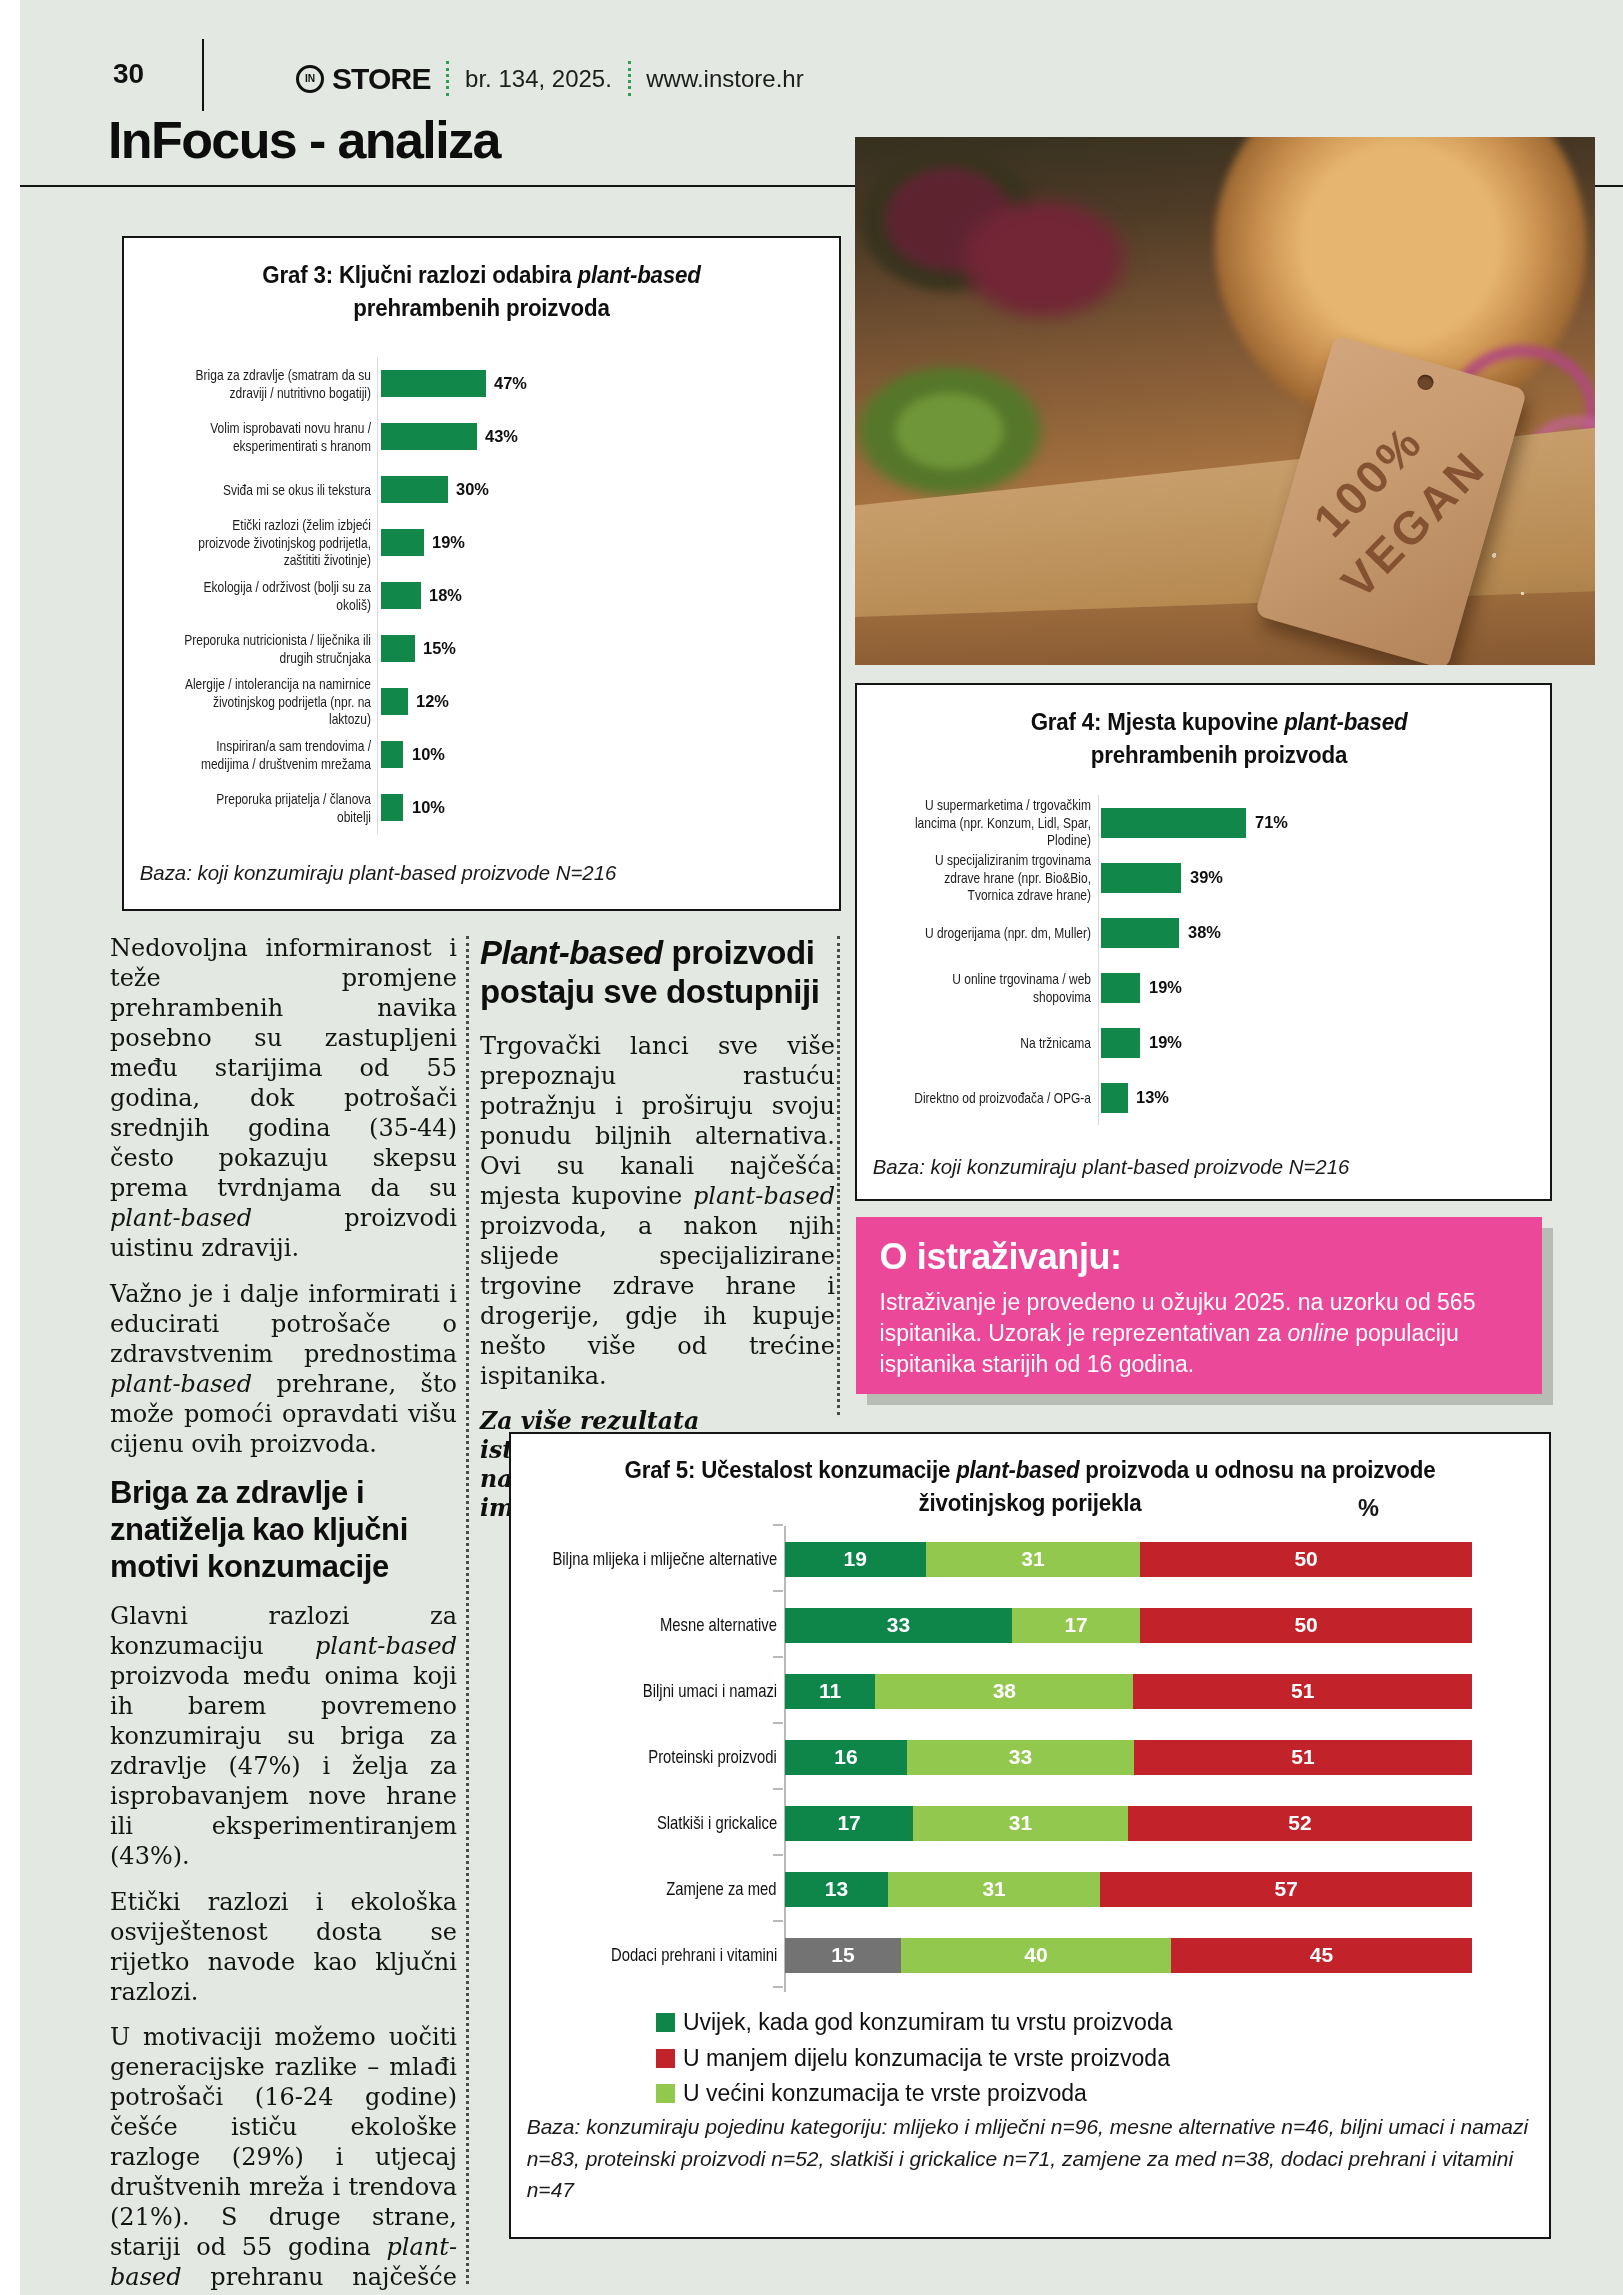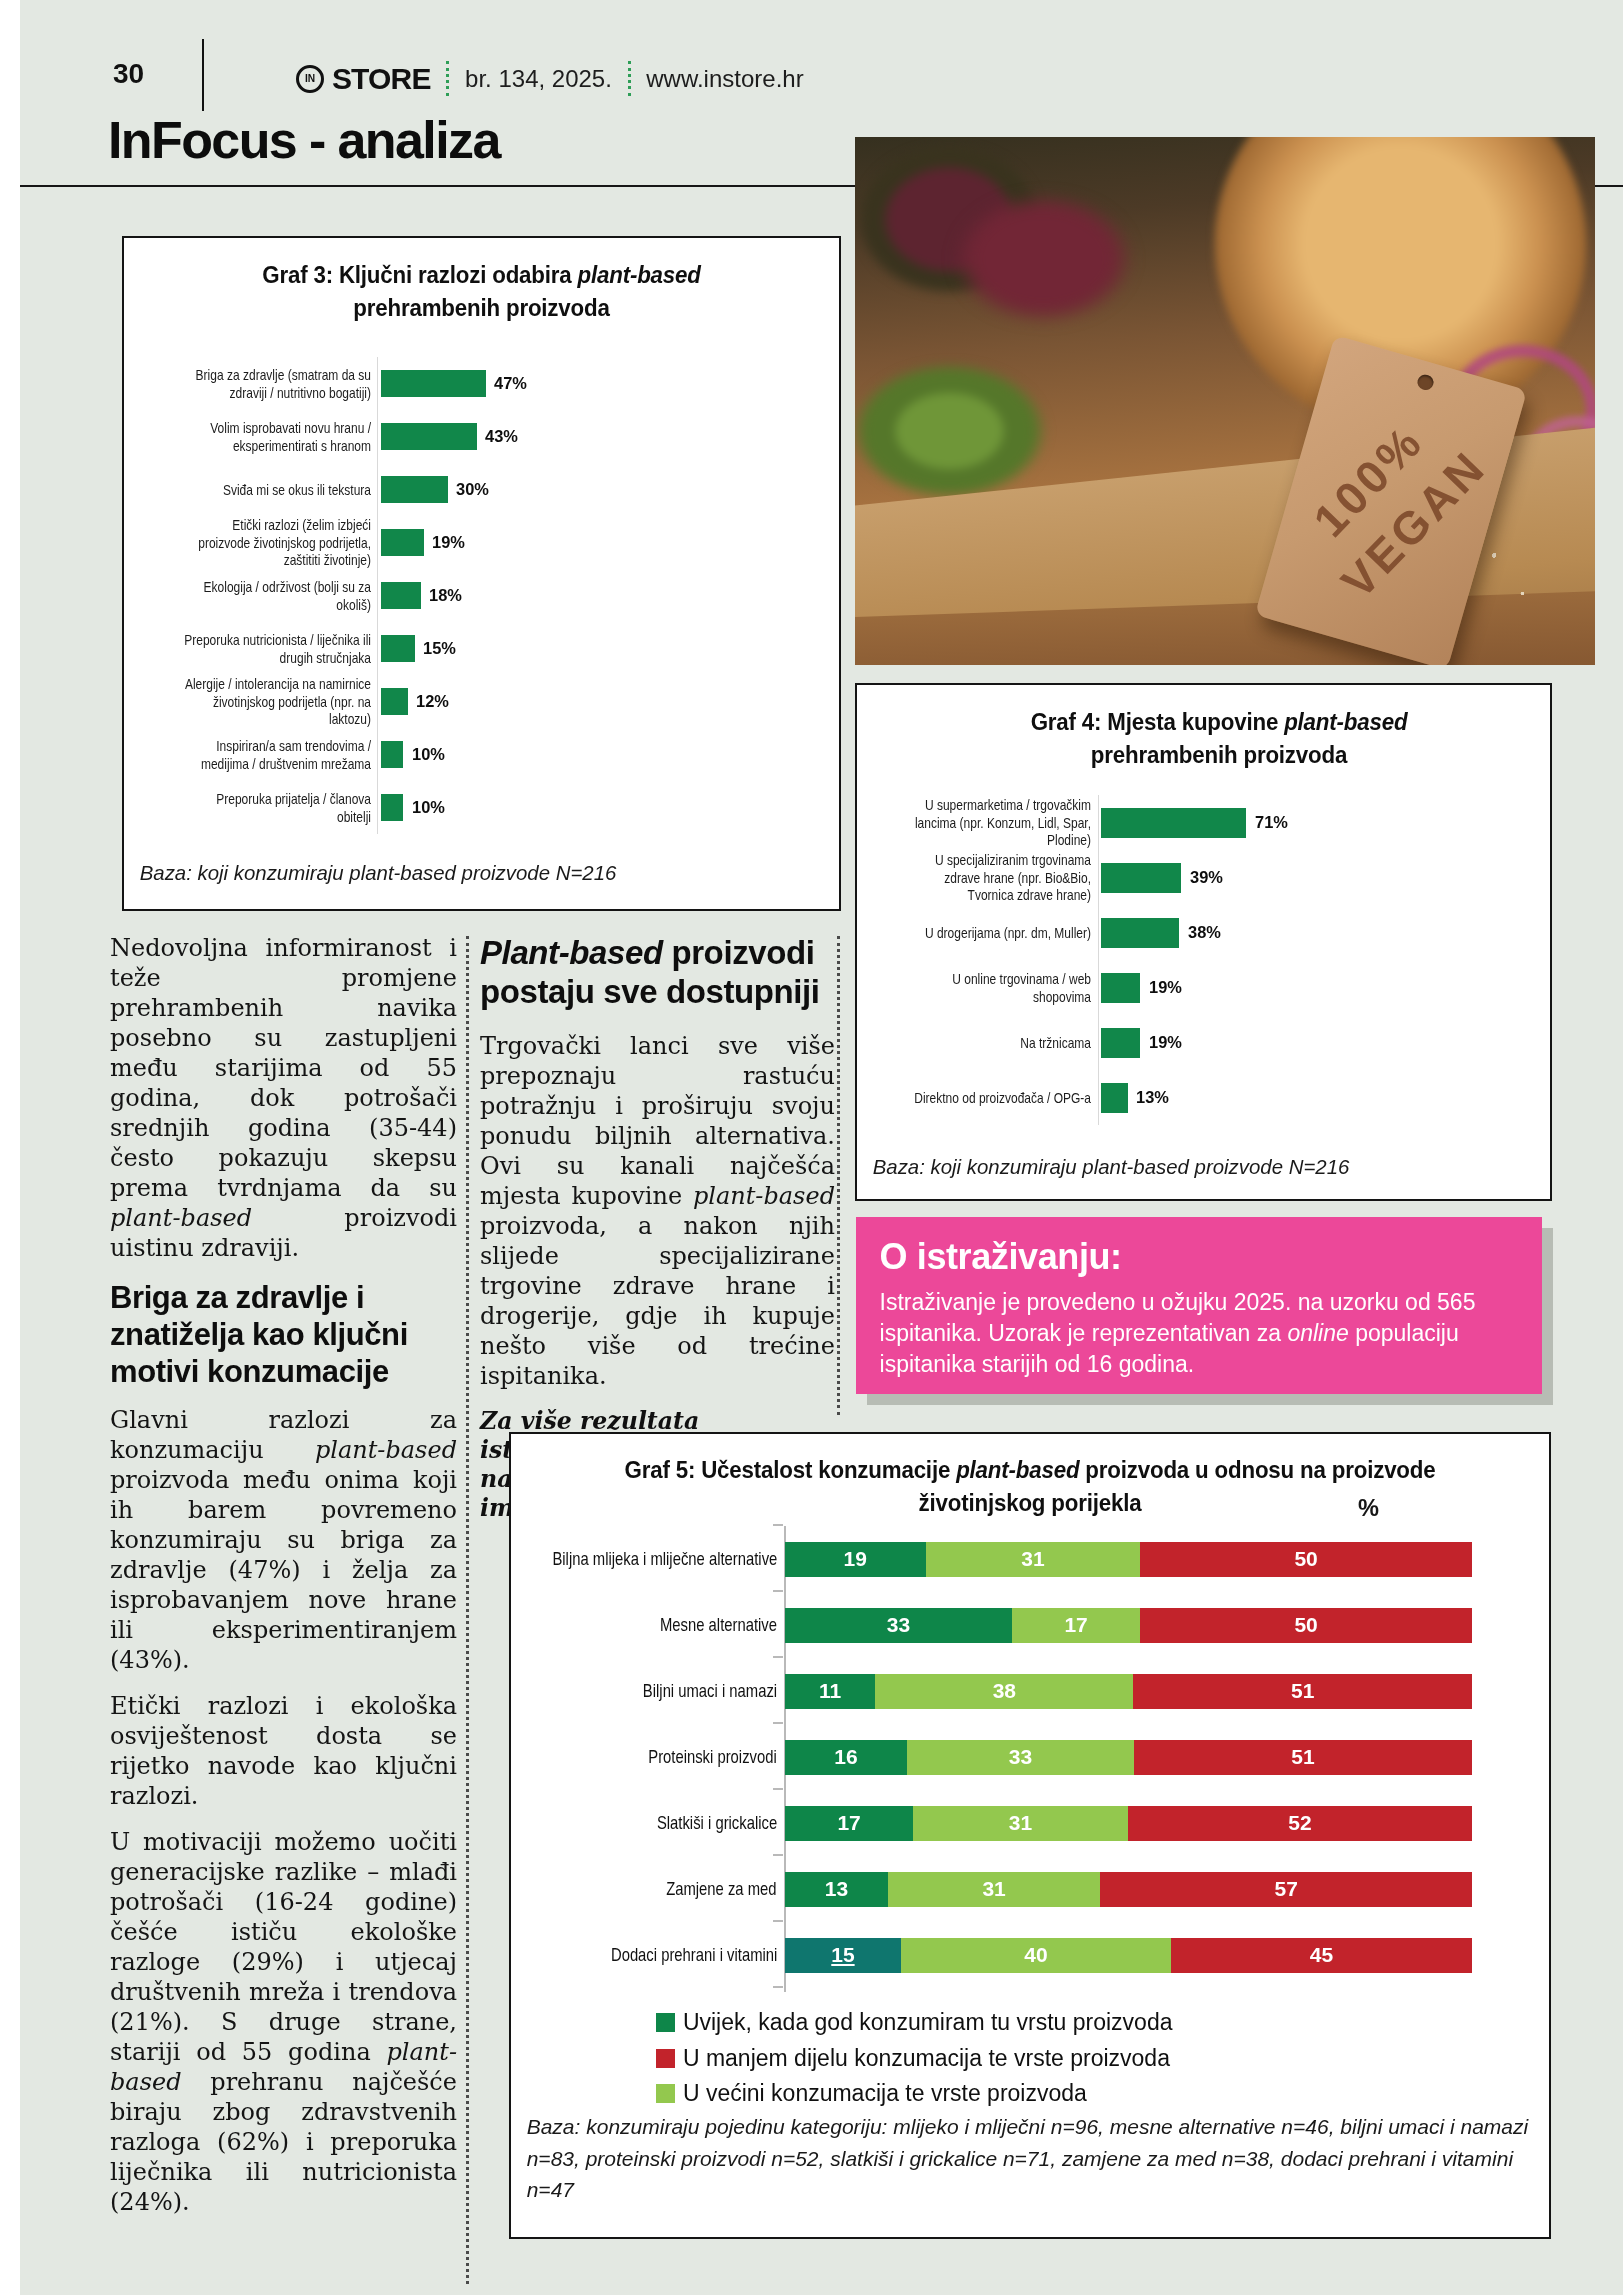--- a/index.html
+++ b/index.html
@@ -262,20 +262,21 @@
         </div>
       </div>
     <div class="baza">Baza: koji konzumiraju plant-based proizvode N=216</div>
   </section>
 
   <div class="col-sep1"></div>
   <div class="col-sep2"></div>
 
   <div class="col-left">
     <p class="body-p"><span>Nedovoljna informiranost i teže promjene prehrambenih navika posebno su zastupljeni među starijima od 55 godina, dok potrošači srednjih godina (35-44) često pokazuju skepsu prema tvrdnjama da su </span><span class="it">plant-based</span><span> proizvodi uistinu zdraviji.</span></p>
+    <p class="body-p"><span>Važno je i dalje informirati i educirati potrošače o zdravstvenim prednostima </span><span class="it">plant-based</span><span> prehrane, što može pomoći opravdati višu cijenu ovih proizvoda.</span></p>
     <h2 class="sub-h-left">Briga za zdravlje i znatiželja kao ključni motivi konzumacije</h2>
     <p class="body-p"><span>Glavni razlozi za konzumaciju </span><span class="it">plant-based</span><span> proizvoda među onima koji ih barem povremeno konzumiraju su briga za zdravlje (47%) i želja za isprobavanjem nove hrane ili eksperimentiranjem (43%).</span></p>
     <p class="body-p"><span>Etički razlozi i ekološka osviještenost dosta se rijetko navode kao ključni razlozi.</span></p>
     <p class="body-p"><span>U motivaciji možemo uočiti generacijske razlike – mlađi potrošači (16-24 godine) češće ističu ekološke razloge (29%) i utjecaj društvenih mreža i trendova (21%). S druge strane, stariji od 55 godina </span><span class="it">plant-based</span><span> prehranu najčešće biraju zbog zdravstvenih razloga (62%) i preporuka liječnika ili nutricionista (24%).</span></p>
   </div>
 
   <div class="col-mid">
     <h2 class="sub-h-mid"><span class="it">Plant-based</span><span> proizvodi postaju sve dostupniji</span></h2>
     <p class="body-p"><span>Trgovački lanci sve više prepoznaju rastuću potražnju i proširuju svoju ponudu biljnih alternativa. Ovi su kanali najčešća mjesta kupovine </span><span class="it">plant-based</span><span> proizvoda, a nakon njih slijede specijalizirane trgovine zdrave hrane i drogerije, gdje ih kupuje nešto više od trećine ispitanika.</span></p>
     <div class="mail-note">
@@ -342,21 +343,21 @@
           <div class="slabel">Zamjene za med</div>
           <div class="strack">
             <div class="sseg" style="flex-grow: 13; background: rgb(14, 134, 73);">13</div>
             <div class="sseg" style="flex-grow: 31; background: rgb(147, 200, 78);">31</div>
             <div class="sseg" style="flex-grow: 57; background: rgb(194, 35, 43);">57</div>
           </div>
         </div>
         <div class="srow">
           <div class="slabel">Dodaci prehrani i vitamini</div>
           <div class="strack">
-            <div class="sseg" style="flex-grow: 15; background: #0f766e; text-decoration: underline;">15</div>
+            <div class="sseg" style="flex-grow: 15; background: #737373;">15</div>
             <div class="sseg" style="flex-grow: 40; background: rgb(147, 200, 78);">40</div>
             <div class="sseg" style="flex-grow: 45; background: rgb(194, 35, 43);">45</div>
           </div>
         </div>
       </div>
     <div class="legend">
         <div class="litem">
           <div class="lsw" style="background: rgb(14, 134, 73);"></div>
           <span>Uvijek, kada god konzumiram tu vrstu proizvoda</span>
         </div>

